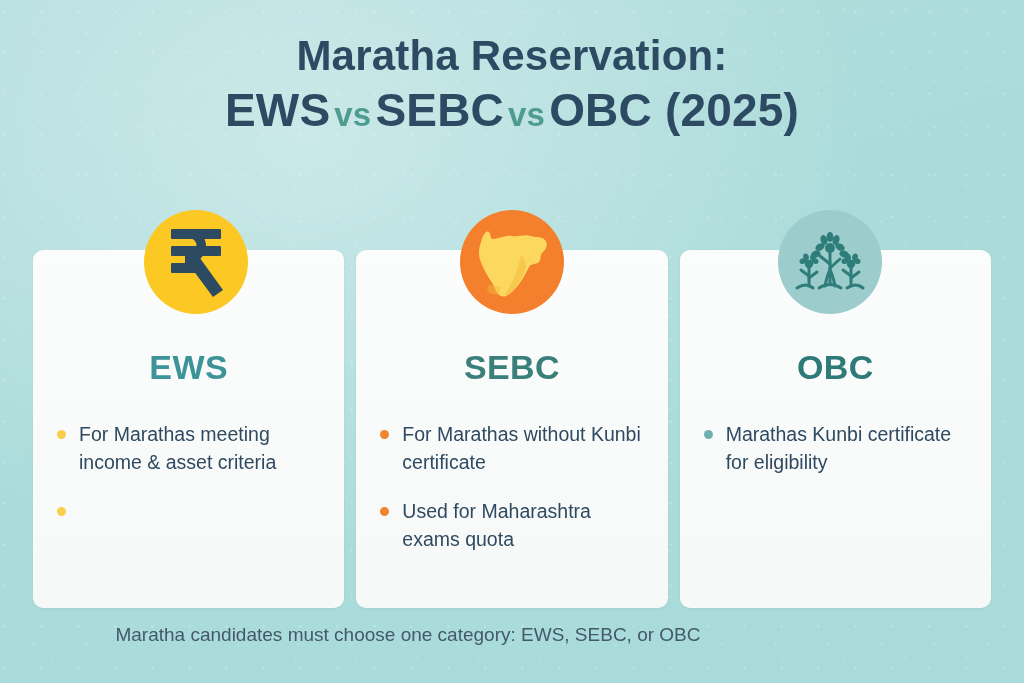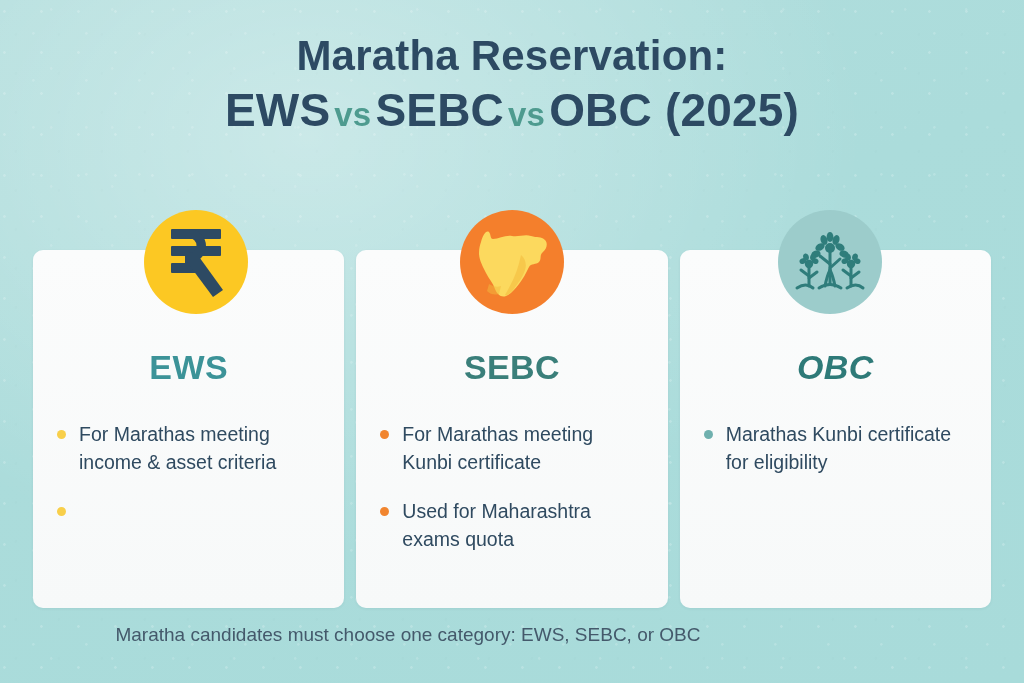--- a/index.html
+++ b/index.html
@@ -92,21 +92,21 @@
 
   .card-heading {
     text-align: center;
     font-size: 34px;
     font-weight: bold;
     margin-top: 98px;
     letter-spacing: 0.4px;
   }
   .card-ews .card-heading { color: #3c9398; }
   .card-sebc .card-heading { color: #3a7f7a; }
-  .card-obc .card-heading { color: #2e7a78; font-style: italic; }
+  .card-obc .card-heading { color: #2e7a78; }
 
   .bullets {
     margin-top: 34px;
     padding: 0;
     list-style: none;
   }
   .bullet-item {
     position: relative;
     padding-left: 22px;
     margin-bottom: 22px;
@@ -251,21 +251,21 @@
           <span class="bullet-dot"></span>
         </li>
       </ul>
     </div>
 
     <div class="card card-sebc">
       <div class="card-heading">SEBC</div>
       <ul class="bullets">
         <li class="bullet-item">
           <span class="bullet-dot"></span>
-          <span>For Marathas meeting Kunbi certificate</span>
+          <span>For Marathas without Kunbi certificate</span>
         </li>
         <li class="bullet-item">
           <span class="bullet-dot"></span>
           <span>Used for Maharashtra exams quota</span>
         </li>
       </ul>
     </div>
 
     <div class="card card-obc">
       <div class="card-heading">OBC</div>

